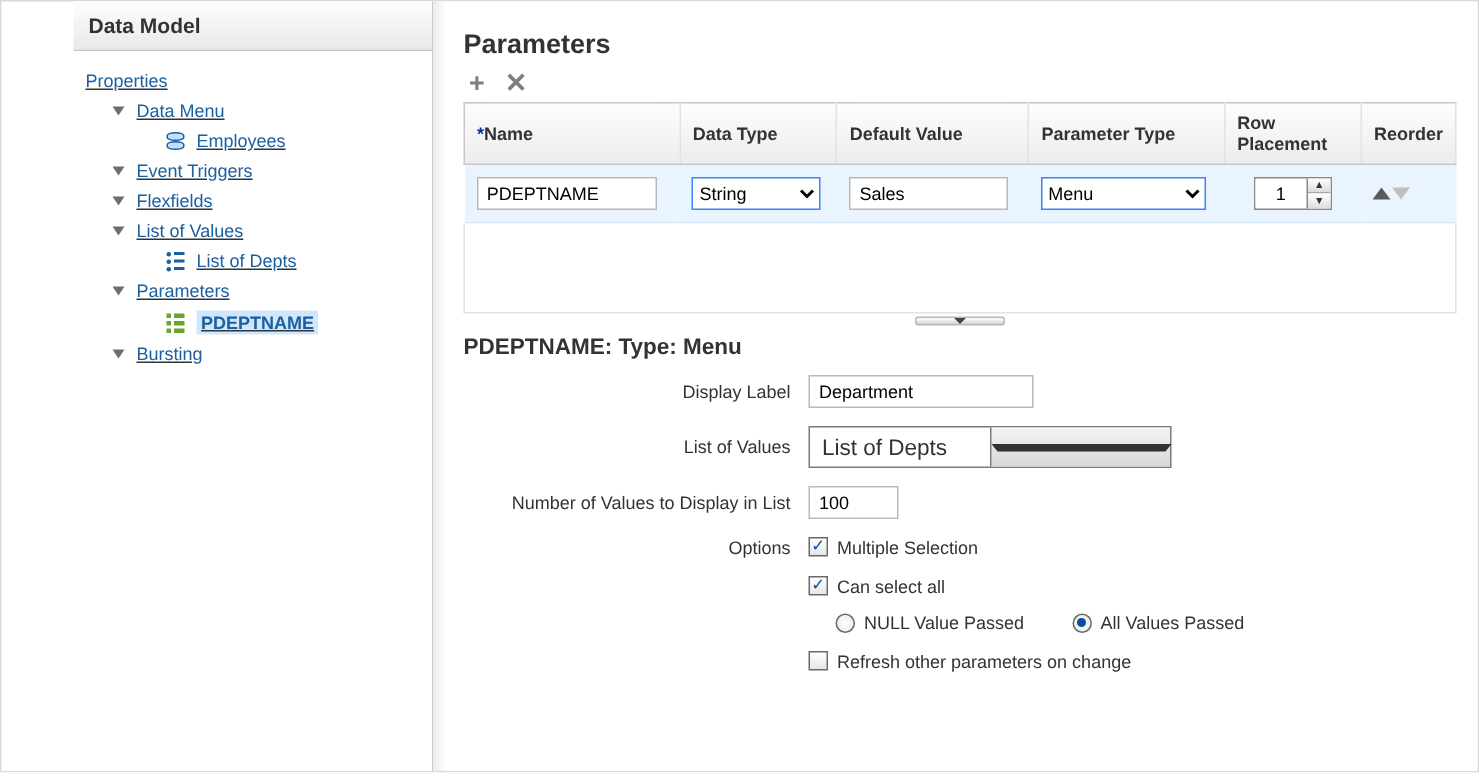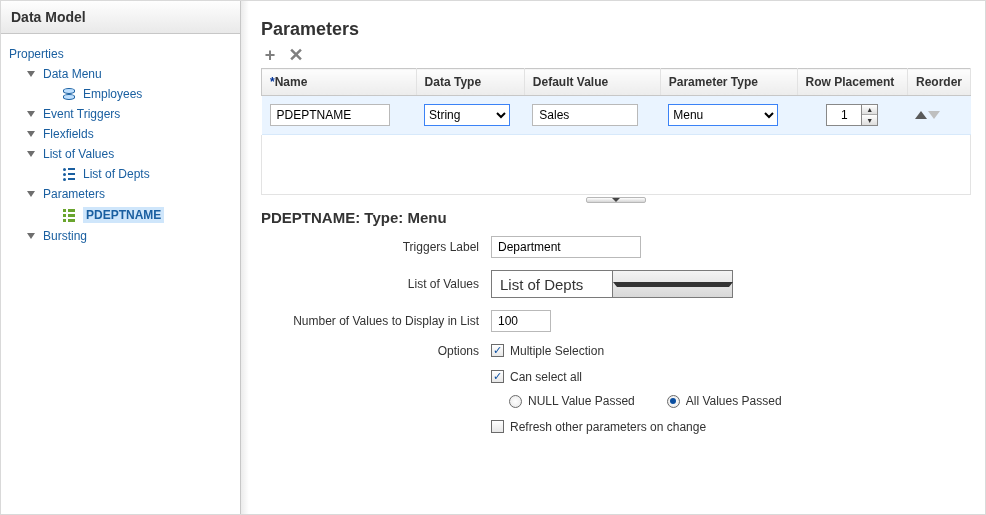--- a/index.html
+++ b/index.html
@@ -19,31 +19,33 @@
     height: 515px;
     border: 1px solid #d9d9d9;
   }
   
   .sidebar {
     width: 240px;
     border-right: 1px solid #c7c7c7;
     background: #fff;
     display: flex;
     flex-direction: column;
+    margin-left: 48px;
   }
   .sidebar-header {
     background: linear-gradient(#fefefe, #e9e9e9);
     border-bottom: 1px solid #c7c7c7;
     padding: 8px 10px;
     font-weight: bold;
     color: #333;
     font-size: 14px;
   }
   .tree {
     padding: 10px 4px 4px 8px;
+    text-decoration: underline;
   }
   .tree a, .tree span.link {
     color: #1a5fa0;
     text-decoration: none;
     cursor: pointer;
   }
   .tree .row {
     display: flex;
     align-items: center;
     padding: 3px 0;
@@ -402,21 +404,21 @@
       </table>
       <div class="table-whitespace"></div>
       <div class="split-handle">
         <div class="h">
             <div class="t"></div>
           </div>
       </div>
 
       <h3 class="detail-title">PDEPTNAME: Type: Menu</h3>
       <div class="form">
-        <div class="label">Triggers Label</div>
+        <div class="label">Display Label</div>
         <div>
           <input type="text" style="width: 150px;" value="Department">
         </div>
 
         <div class="label">List of Values</div>
         <div>
           <span class="lov-select">
             <span>List of Depts</span>
             <span class="btn">
                 <span class="t"></span>

